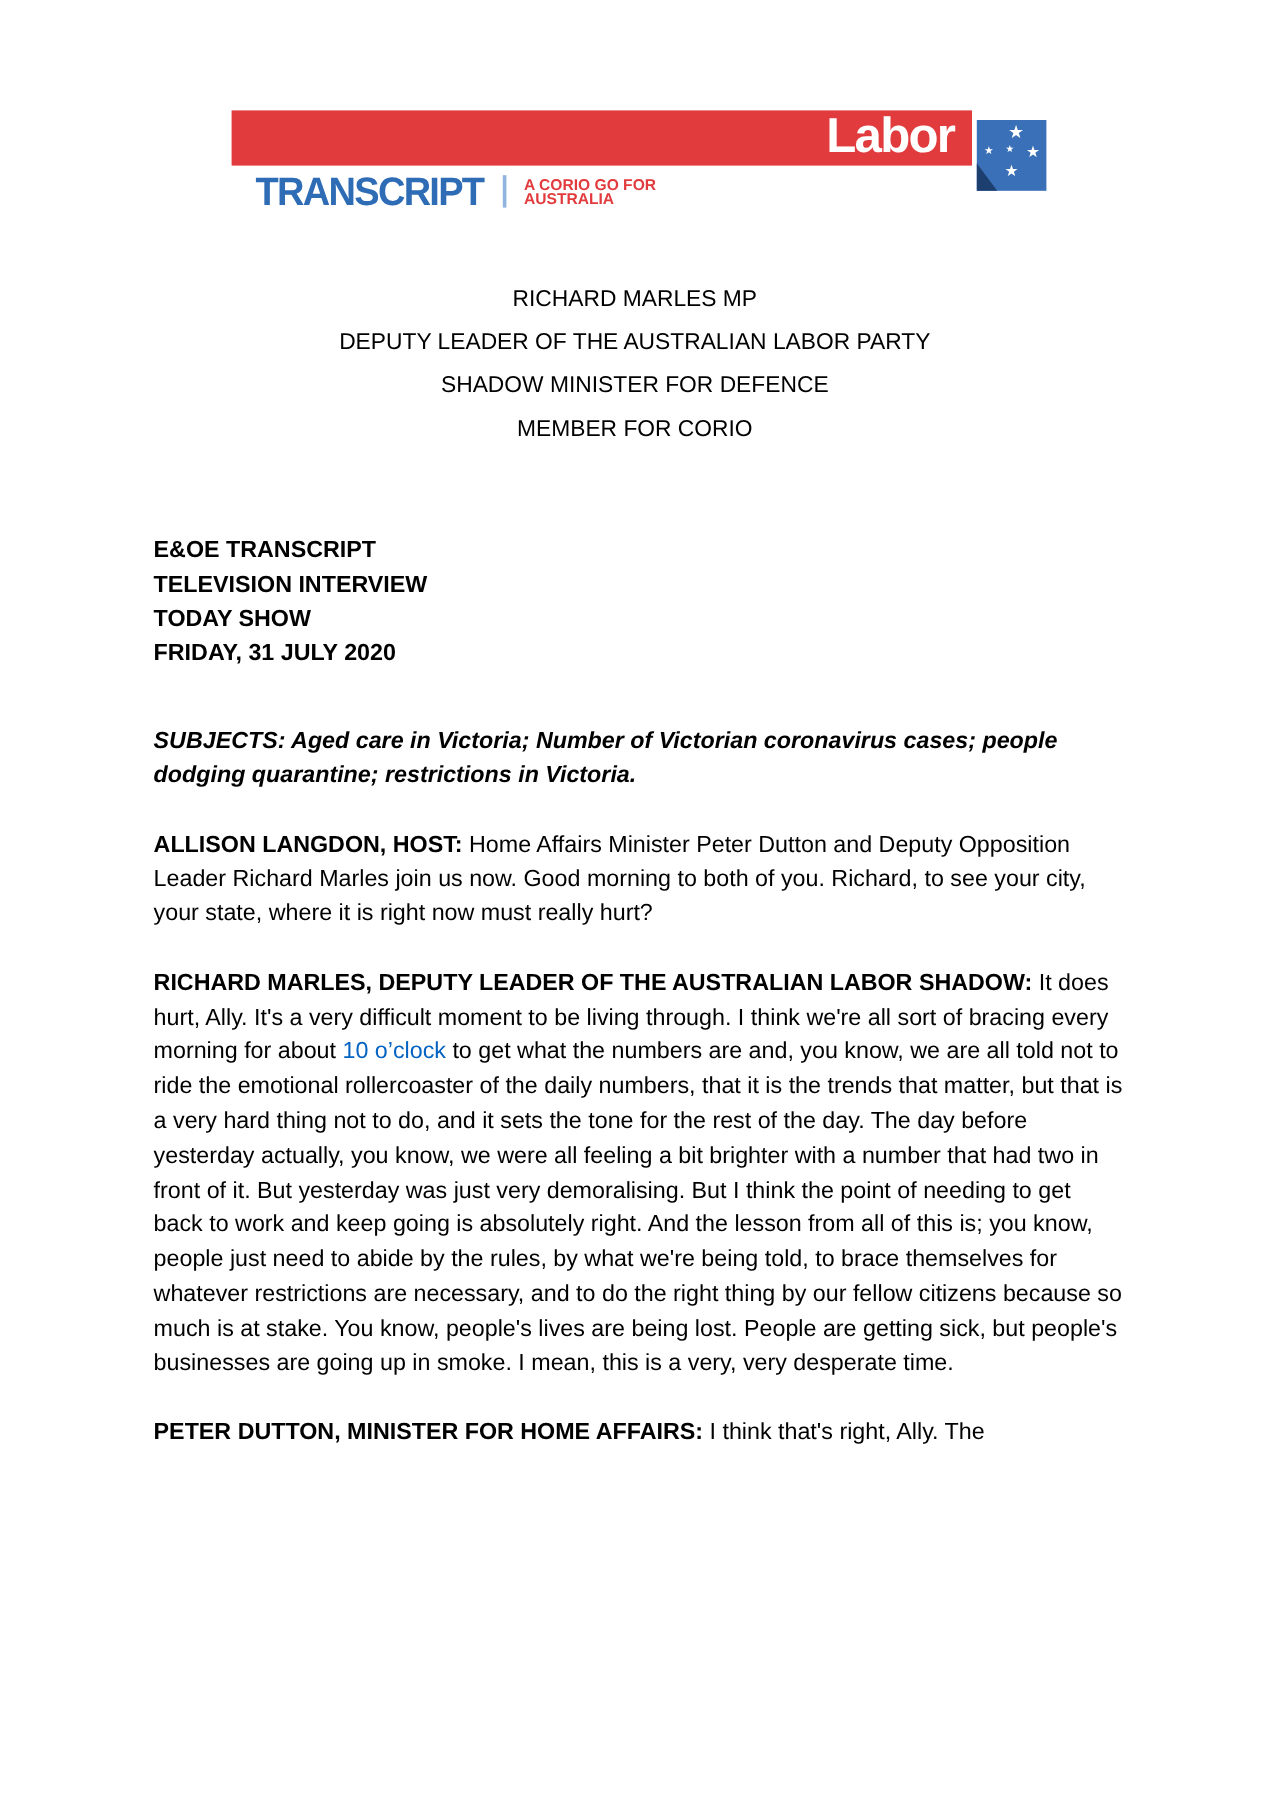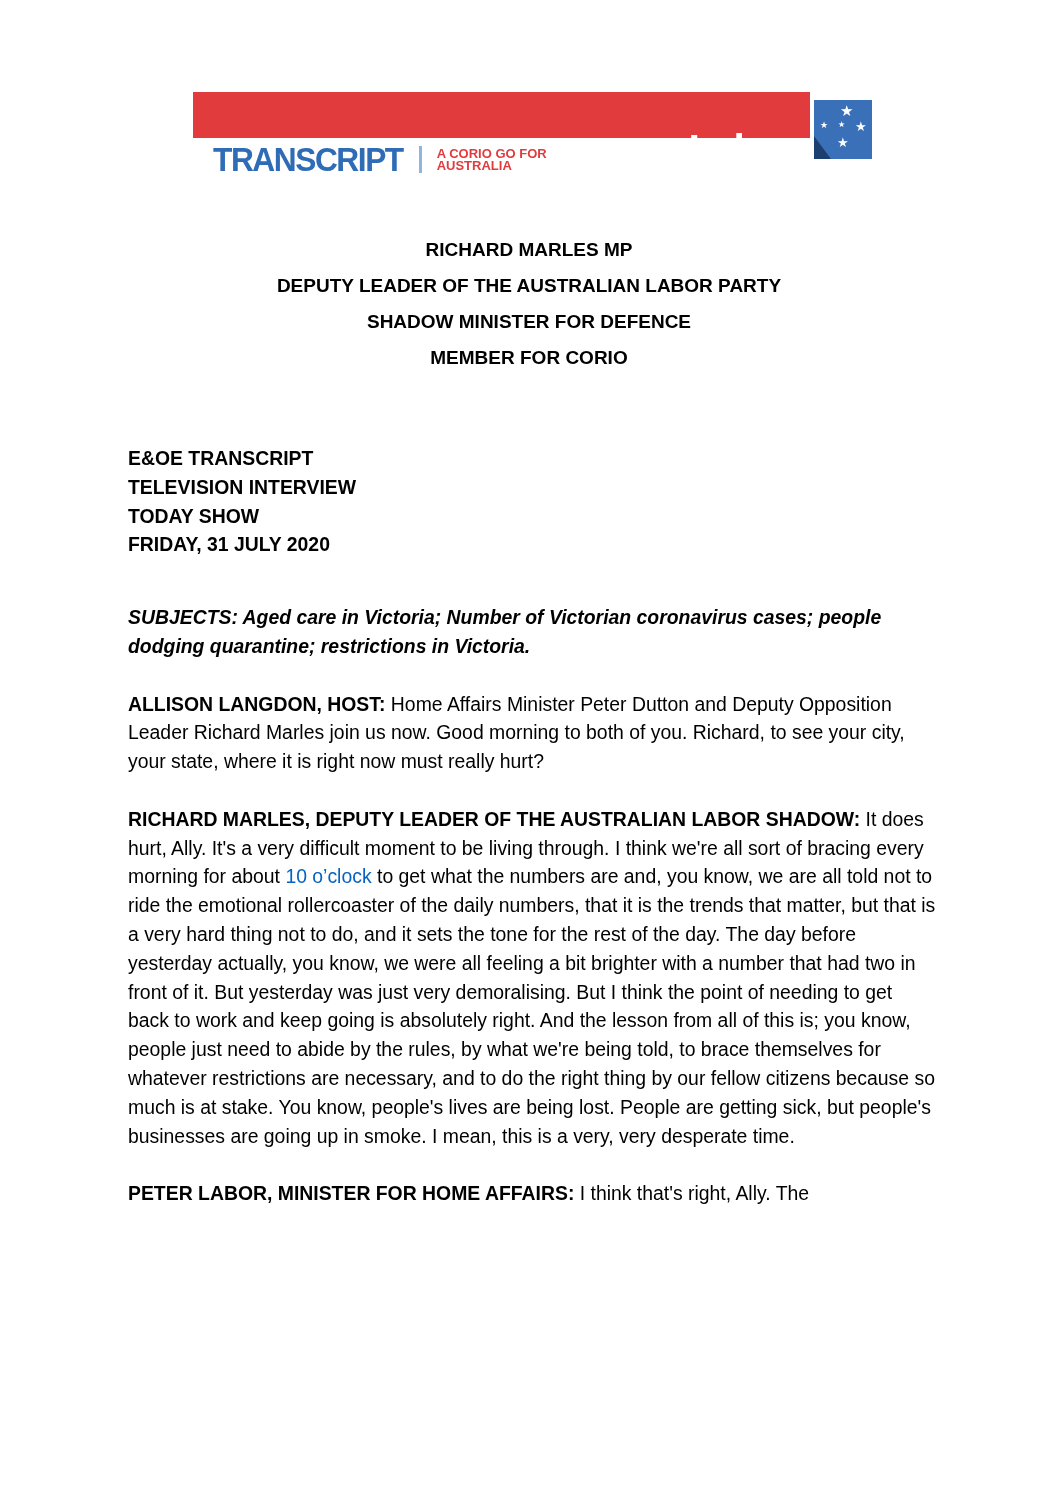--- a/index.html
+++ b/index.html
@@ -4,40 +4,40 @@
 <style>
   * { margin:0; padding:0; box-sizing:border-box; }
   html, body { width:1058px; height:1497px; background:#ffffff; }
   body { font-family:"Liberation Sans","DejaVu Sans",sans-serif; color:#000; position:relative; }
   .page { position:absolute; inset:0; overflow:hidden; background:#fff; }
 
   
   .logo { position:absolute; left:193px; top:92px; width:700px; height:85px; }
   .red-bar { position:absolute; left:0; top:0; width:617px; height:46px; background:var(--brand-red); }
   .labor-text { position:absolute; right:15px; top:50%; transform:translateY(-54%);
-                color:#fff; font-weight:bold; font-size:41px; letter-spacing:-1.5px;margin-top:36px; }
+                color:#fff; font-weight:bold; font-size:41px; letter-spacing:-1.5px; }
   .blue-sq { position:absolute; left:621px; top:8px; width:58px; height:59px; background:var(--brand-blue); }
   .notch { position:absolute; left:0; bottom:0; width:0; height:0;
            border-bottom:23px solid var(--brand-navy); border-right:17px solid transparent; }
   .star { position:absolute; color:#fff; line-height:1; }
   .star-top    { left:26px; top:3px;  font-size:15px; }
   .star-right  { left:41px; top:20px; font-size:13px; }
   .star-bottom { left:23px; top:36px; font-size:13px; }
   .star-left   { left:6px;  top:21px; font-size:9px; }
   .star-center { left:24px; top:21px; font-size:8px; }
 
   .sub-row { position:absolute; left:20px; top:53px; display:flex; align-items:flex-start; }
   .transcript-text { font-size:33px; font-weight:bold; color:var(--transcript-blue);
                      letter-spacing:-1.5px; line-height:30px; transform:scaleX(0.96); transform-origin:left; }
   .sep { width:3px; height:27px; background:#8fb4de; margin:1px 15px 0 8px; }
   .tagline { font-size:13px; font-weight:bold; color:var(--brand-red); line-height:11.5px; padding-top:3px; letter-spacing:0; }
 
   
   .title-block { position:absolute; top:232px; left:0; right:0; text-align:center;
-                 font-size:19px; font-weight:bold; }
+                 font-size:19px; font-weight:normal; }
   .title-block div { line-height:36px; }
 
   
   .content { position:absolute; top:444px; left:128px; width:808px;
              font-size:19.4px; line-height:28.8px; }
   .meta div { font-weight:bold; }
   .subjects { margin-top:44px; font-weight:bold; font-style:italic; }
   .para { margin-top:28.8px; }
   .para strong { font-weight:bold; }
   a.doc-link { color:var(--link-blue); cursor:pointer; }
@@ -92,18 +92,18 @@
       <span>Home Affairs Minister Peter Dutton and Deputy Opposition Leader Richard Marles join us now. Good morning to both of you. Richard, to see your city, your state, where it is right now must really hurt?</span>
     </p>
 
     <p class="para">
       <strong>RICHARD MARLES, DEPUTY LEADER OF THE AUSTRALIAN LABOR SHADOW:</strong>
       <span>It does hurt, Ally. It's a very difficult moment to be living through. I think we're all sort of bracing every morning for about </span><a class="doc-link">10 o’clock</a><span> to get what the numbers are and, you know, we are all told not to ride the emotional rollercoaster of the daily numbers, that it is the trends that matter, but that is a very hard thing not to do, and it sets the tone for the rest of the day. The day before yesterday actually, you know, we were all feeling a bit brighter with a number that had two in front of it. But yesterday was just very demoralising. But I think the point of needing to get back to work and keep going is absolutely right. And the lesson from all of this is; you know, people just need to abide by the rules, by what we're being told, to brace themselves for whatever restrictions are necessary, and to do the right thing by our fellow citizens because so much is at stake. You know, people's lives are being lost. People are getting sick, but people's businesses are going up in smoke. I mean, this is a very, very desperate time.</span>
     </p>
 
 
     <p class="para">
-      <strong>PETER LABOR, MINISTER FOR HOME AFFAIRS:</strong>
+      <strong>PETER DUTTON, MINISTER FOR HOME AFFAIRS:</strong>
       <span>I think that's right, Ally. The</span>
     </p>
 
   </div>
 </div>
 
 </body></html>

